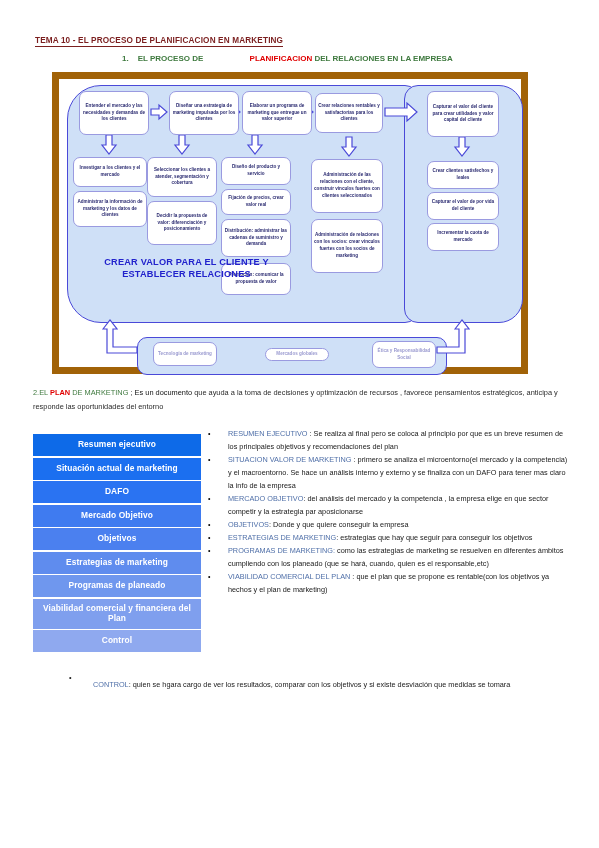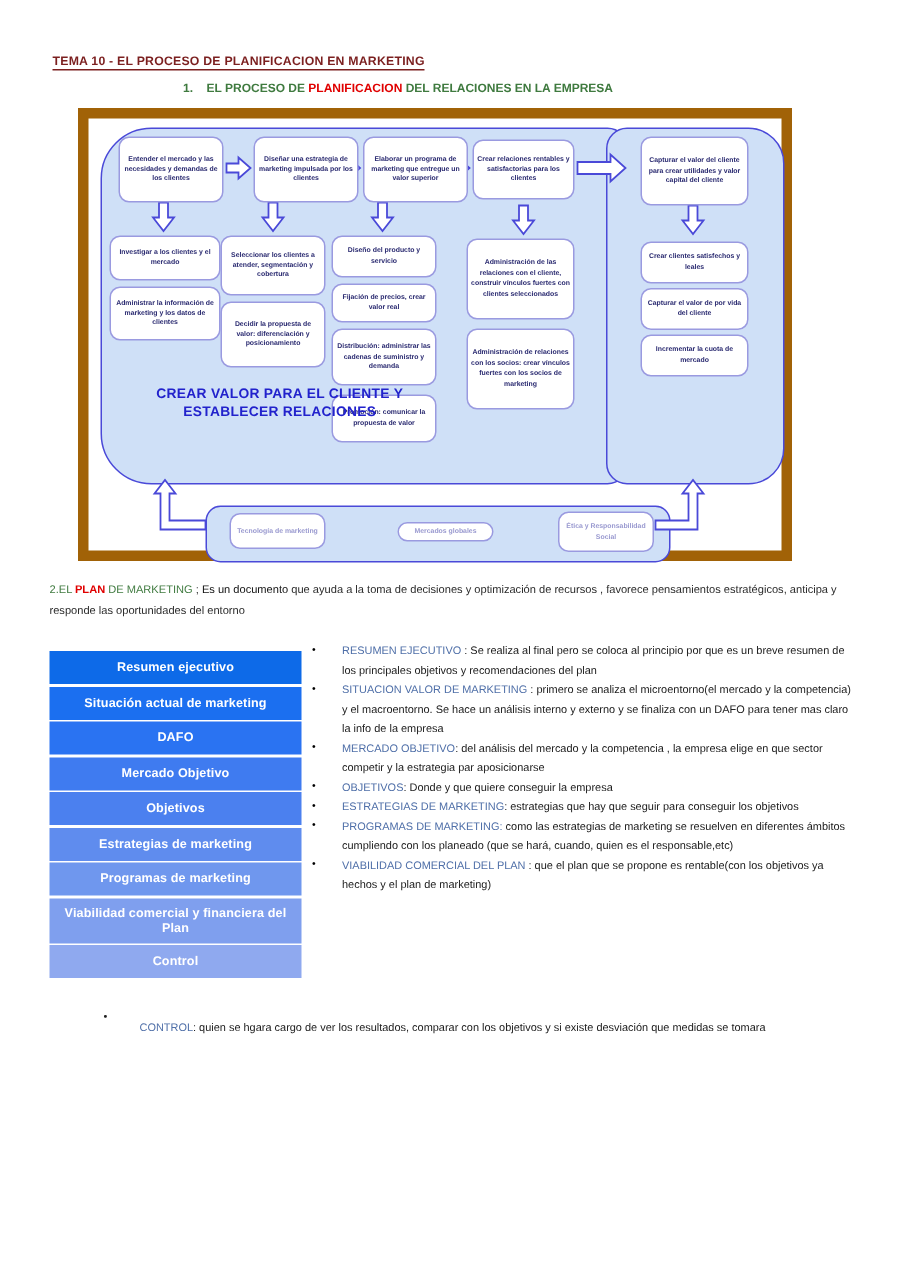--- a/index.html
+++ b/index.html
@@ -21,21 +21,21 @@
     padding-bottom:1px;
   }
 
   
   .sec1-head{
     position:absolute; left:122px; top:54px;
     font-size:8px; font-weight:bold; color:#3f7a3f;
     white-space:nowrap;
   }
   .sec1-head .num{ color:#3f7a3f; margin-right:9px; }
-  .sec1-head .red{ color:#e00000; }
+  .sec1-head .red{ color:#e00000;margin-left:44px; }
 
   
   .diagram{
     position:absolute; left:52px; top:72px;
     width:476px; height:302px;
     background:#fff; border:7px solid #a16207;
   }
   
   .blue-main{
     position:absolute; left:8px; top:6px;
@@ -207,21 +207,21 @@
   <span class="g">2.EL </span><span class="r">PLAN</span><span class="g"> DE MARKETING</span><span> ; </span><b>Es un documento</b><span> que ayuda a la toma de decisiones y optimización de recursos , favorece pensamientos estratégicos, anticipa y responde las oportunidades del entorno</span>
 </div>
 
 <div class="banners">
   <div class="banner" style="background:#0d6ae8">Resumen ejecutivo</div>
   <div class="banner" style="background:#1b6ff0">Situación actual de marketing</div>
   <div class="banner" style="background:#2a73f2">DAFO</div>
   <div class="banner" style="background:#3f7bf0">Mercado Objetivo</div>
   <div class="banner" style="background:#4b80ef">Objetivos</div>
   <div class="banner" style="background:#5f8cee">Estrategias de marketing</div>
-  <div class="banner" style="background:#6f97ee">Programas de marketing</div>
+  <div class="banner" style="background:#6f97ee">Programas de planeado</div>
   <div class="banner two" style="background:#7f9fee">Viabilidad comercial y financiera del Plan</div>
   <div class="banner" style="background:#8fa9ef">Control</div>
 </div>
 
 <div class="notes">
   <div class="note note-indent">
     <span class="bullet">•</span>
     <p class="body"><span class="hdr">RESUMEN EJECUTIVO</span><span> : Se  realiza al final pero se coloca al principio por que es un breve resumen de los principales objetivos y recomendaciones del plan</span></p>
   </div>
   <div class="note note-indent">

